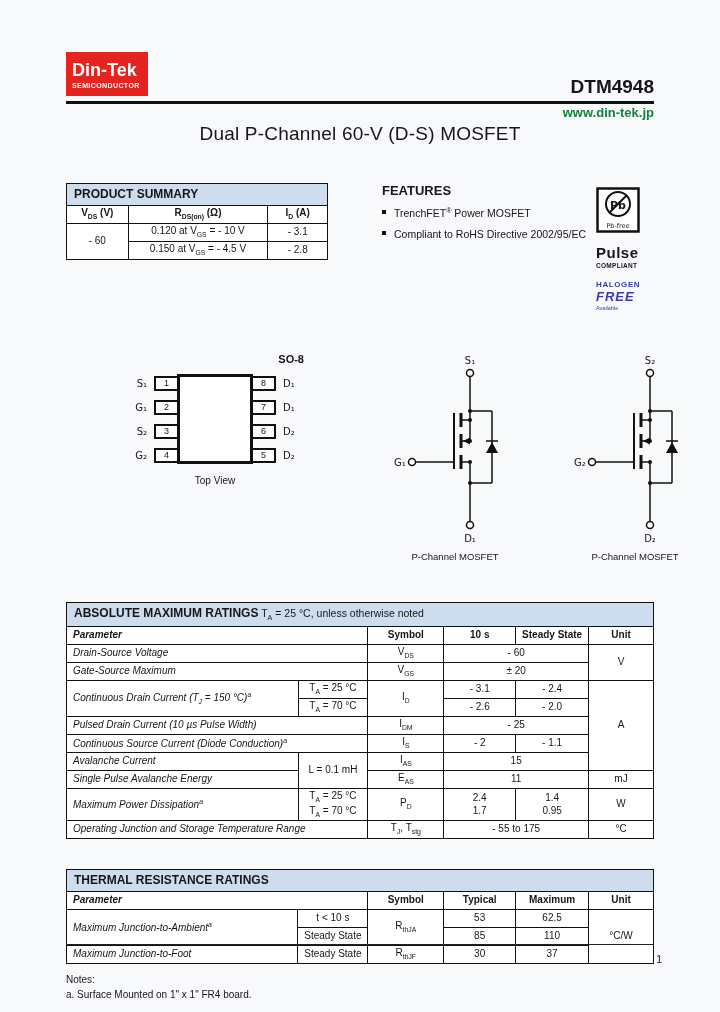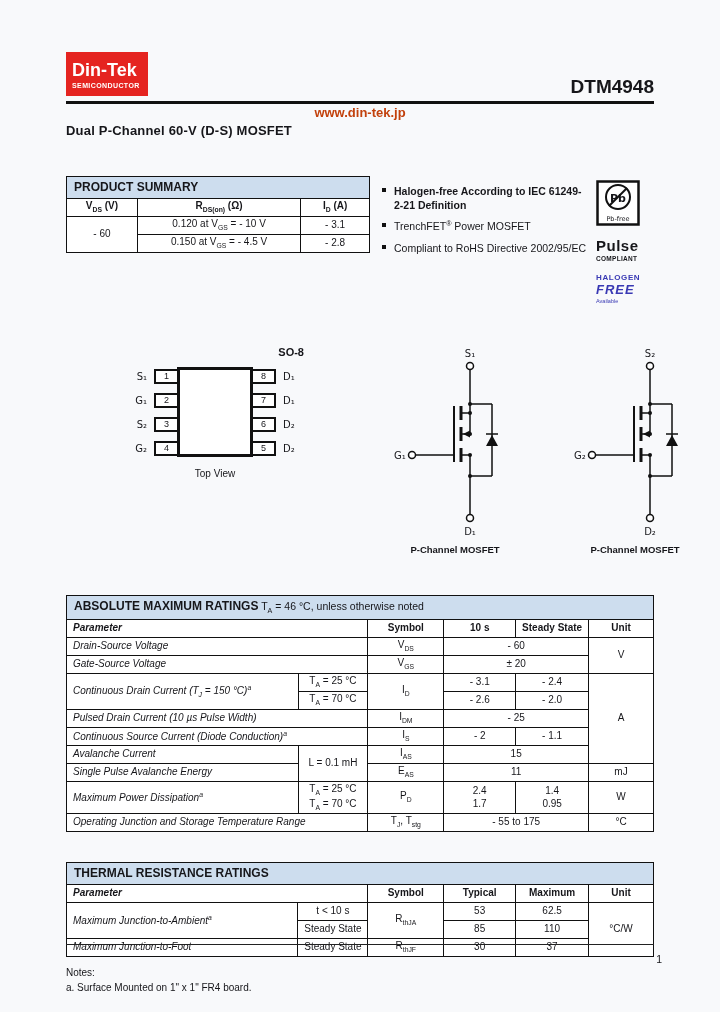--- a/index.html
+++ b/index.html
@@ -7,22 +7,22 @@
   body { background:#f8f9fb; font-family:"Liberation Sans","DejaVu Sans",sans-serif; color:#16161a; }
   .page { position:relative; width:720px; height:1012px; padding:52px 66px 0; overflow:hidden; }
 
   
   .hdr-top { display:flex; justify-content:space-between; align-items:flex-end; }
   .logo { background:#e52420; color:#fff; width:82px; height:44px; padding:4px 6px 3px; display:flex; flex-direction:column; justify-content:center; }
   .logo-brand { font-size:18px; font-weight:bold; line-height:1; }
   .logo-sub { font-size:7px; font-weight:bold; letter-spacing:0.4px; margin-top:3px; }
   .part-no { font-size:19px; font-weight:bold; line-height:1; }
   .rule { height:3px; background:#111; margin-top:5px; }
-  .website { text-align:center; color:#c2410c; font-weight:bold; font-size:13px; margin-top:1px; cursor:pointer; }
-  .doc-title { font-size:13px; font-weight:bold; margin-top:3px; letter-spacing:0.2px; }
+  .website { text-align:right; color:#15803d; font-weight:bold; font-size:13px; margin-top:1px; cursor:pointer; }
+  .doc-title { text-align:center; font-size:19px; font-weight:normal; margin-top:3px; letter-spacing:0.2px; }
 
   
   .row1 { display:flex; margin-top:38px; }
   .summary-wrap { width:282px; flex:none; }
   .features { flex:1; padding-left:34px; display:flex; }
   .features-main { flex:1; }
   .features-title { font-size:13px; font-weight:bold; }
   .feat-list { margin-top:8px; }
   .feat { display:flex; gap:8px; font-size:10.5px; margin-bottom:7px; line-height:1.35; padding-right:6px; }
   .feat .bullet { width:4px; height:4px; background:#111; margin-top:4px; flex:none; }
@@ -45,21 +45,21 @@
   .lbl-col.left { text-align:right; padding-right:7px; }
   .lbl-col.right { text-align:left; padding-left:7px; }
   .pin-col { display:flex; flex-direction:column; }
   .pin-box { width:23px; height:15px; border:2px solid #111; background:#fff; font-size:9px; display:flex; align-items:center; justify-content:center; margin-bottom:9px; }
   .pin-col.left .pin-box { border-right:none; }
   .pin-col.right .pin-box { border-left:none; }
   .pkg-body { width:76px; height:90px; border:3px solid #111; background:#fff; }
   .pkg-caption { margin-top:11px; font-size:10px; }
   .schems { display:flex; gap:50px; margin-left:86px; }
   .fet { text-align:center; }
-  .fet-caption { font-size:9.5px; margin-top:2px;font-weight:bold; }
+  .fet-caption { font-size:9.5px; margin-top:2px; }
   svg text { font-family:"DejaVu Sans",sans-serif; fill:#16161a; }
 
   
   table.tbl { border-collapse:collapse; background:#fff; font-size:10px; border:1.5px solid #111; }
   .tbl td, .tbl th { border:1px solid #111; text-align:center; padding:1px 4px; height:18px; line-height:1.25; }
   .tbl th { font-weight:bold; }
   .tbl .l { text-align:left; padding-left:6px;font-style:italic; }
   .tbl .title-row { background:#cdddee; text-align:left; padding:3px 7px; height:21px; }
   .tbl .tt { font-weight:bold; font-size:12px; }
   .tbl .tc { font-size:10.5px; }
@@ -83,21 +83,21 @@
       <div class="logo-sub">SEMICONDUCTOR</div>
     </div>
     <div class="part-no">DTM4948</div>
   </div>
   <div class="rule"></div>
   <div class="website">www.din-tek.jp</div>
   <div class="doc-title">Dual P-Channel 60-V (D-S) MOSFET</div>
 
   <div class="row1">
     <div class="summary-wrap">
-      <table class="tbl" style="width:304px">
+      <table class="tbl" style="width:262px">
         <colgroup>
             <col style="width:66px">
             <col style="width:152px">
             <col style="width:64px">
           </colgroup>
         <tbody>
             <tr>
               <td colspan="3" class="title-row tt">PRODUCT SUMMARY</td>
             </tr>
         <tr>
@@ -113,25 +113,22 @@
         <tr>
           <td><span>0.150 at V</span><sub>GS</sub><span> = - 4.5 V</span></td>
           <td>- 2.8</td>
         </tr>
       </tbody>
         </table>
     </div>
 
     <div class="features">
       <div class="features-main">
+        <div class="features-title">FEATURES</div>
         <div class="feat-list">
-          <div class="feat bold">
-            <span class="bullet"></span>
-            <span>Halogen-free According to IEC 61249-2-21 Definition</span>
-          </div>
           <div class="feat">
             <span class="bullet"></span>
             <span><span>TrenchFET</span><sup>®</sup><span> Power MOSFET</span></span>
           </div>
           <div class="feat">
             <span class="bullet"></span>
             <span>Compliant to RoHS Directive 2002/95/EC</span>
           </div>
         </div>
       </div>
@@ -265,37 +262,37 @@
     <colgroup>
         <col style="width:232px">
         <col style="width:70px">
         <col style="width:76px">
         <col style="width:72px">
         <col style="width:73px">
         <col style="width:65px">
       </colgroup>
     <tbody>
         <tr>
-          <td colspan="6" class="title-row"><span class="tt">ABSOLUTE MAXIMUM RATINGS</span><span class="tc"><span> T</span><sub>A</sub><span> = 46 °C, unless otherwise noted</span></span></td>
+          <td colspan="6" class="title-row"><span class="tt">ABSOLUTE MAXIMUM RATINGS</span><span class="tc"><span> T</span><sub>A</sub><span> = 25 °C, unless otherwise noted</span></span></td>
         </tr>
     <tr>
       <th colspan="2" class="l">Parameter</th>
       <th>Symbol</th>
       <th>10 s</th>
       <th>Steady State</th>
       <th>Unit</th>
     </tr>
     <tr>
       <td colspan="2" class="l">Drain-Source Voltage</td>
       <td><span>V</span><sub>DS</sub></td>
       <td colspan="2">- 60</td>
       <td rowspan="2">V</td>
     </tr>
     <tr>
-      <td colspan="2" class="l">Gate-Source Voltage</td>
+      <td colspan="2" class="l">Gate-Source Maximum</td>
       <td><span>V</span><sub>GS</sub></td>
       <td colspan="2">± 20</td>
     </tr>
     <tr>
       <td rowspan="2" class="l"><span>Continuous Drain Current (T</span><sub>J</sub><span> = 150 °C)</span><sup>a</sup></td>
       <td><span>T</span><sub>A</sub><span> = 25 °C</span></td>
       <td rowspan="2"><span>I</span><sub>D</sub></td>
       <td>- 3.1</td>
       <td>- 2.4</td>
       <td rowspan="5">A</td>

